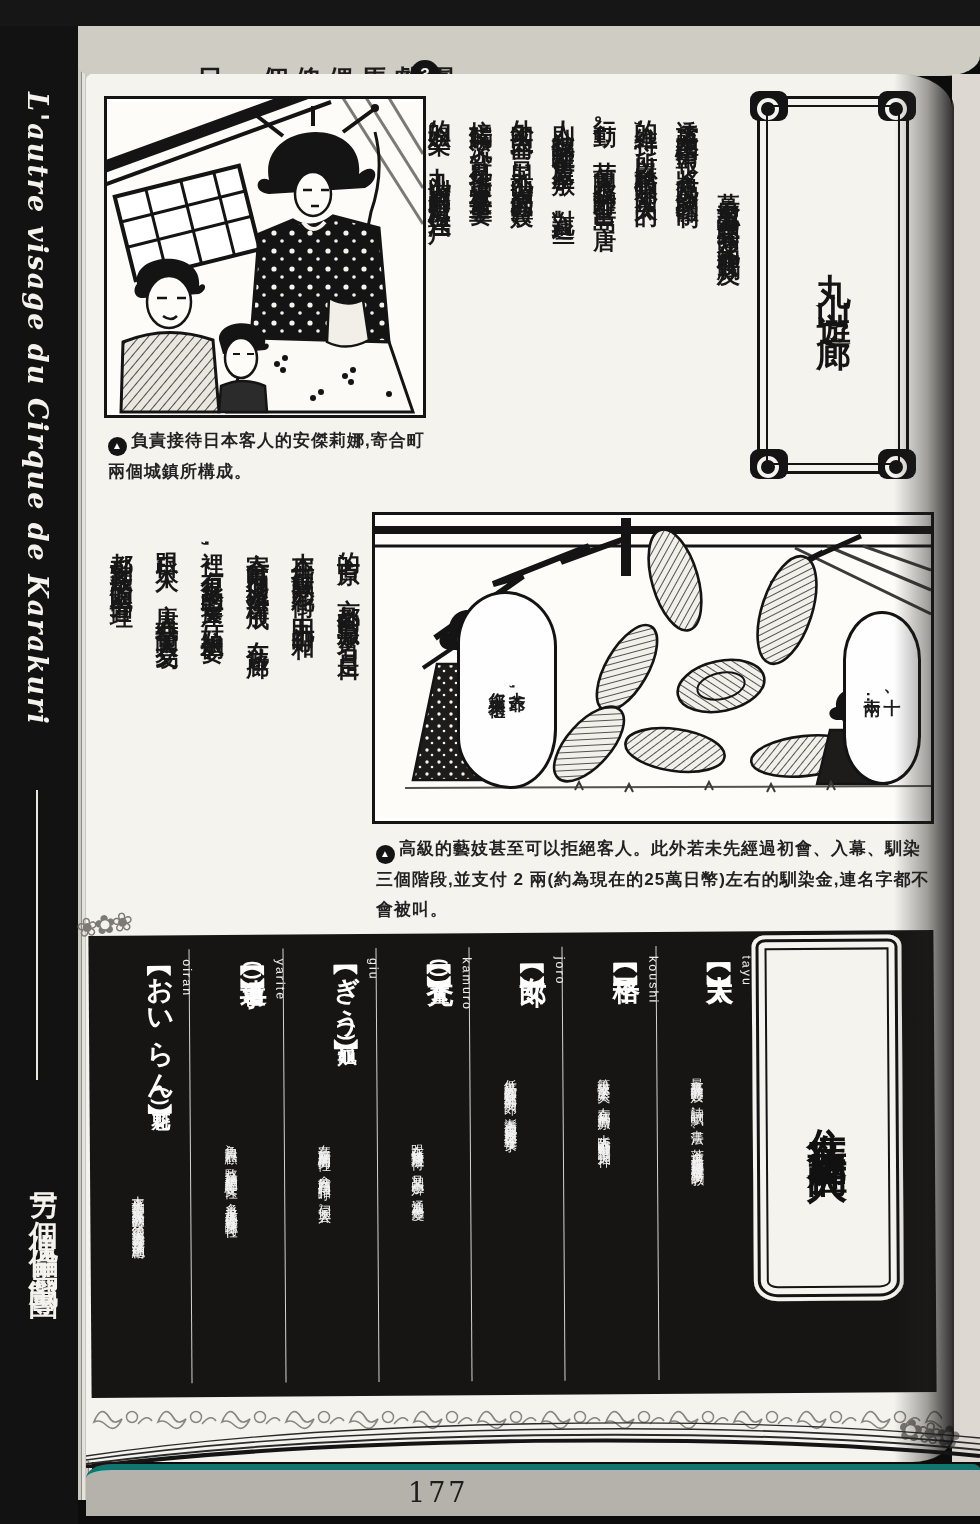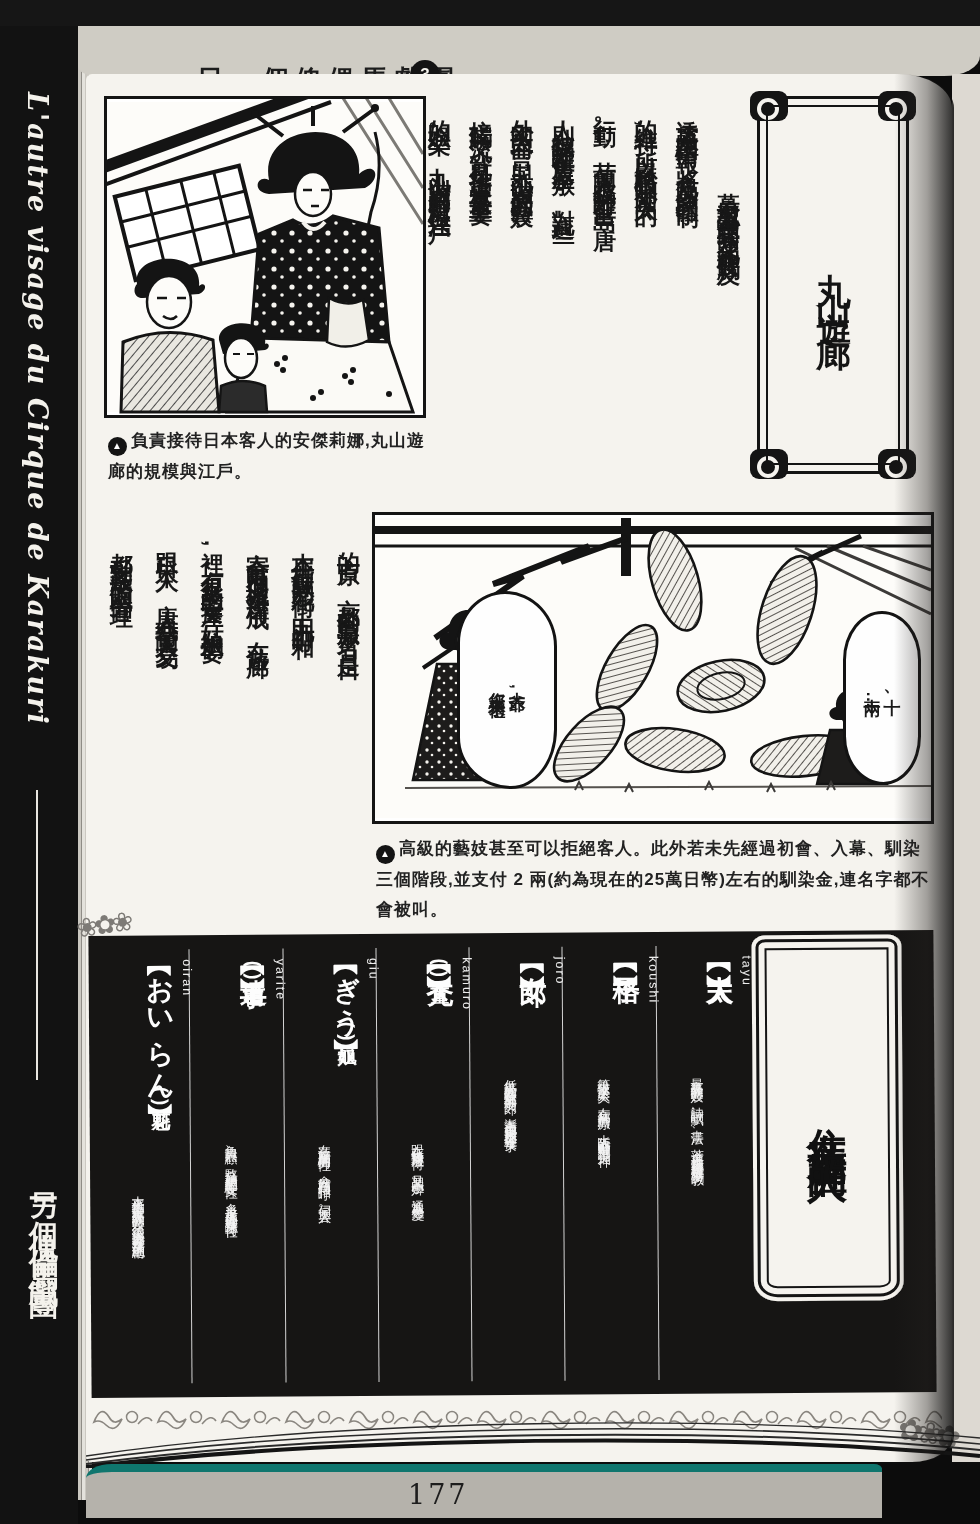--- a/index.html
+++ b/index.html
@@ -95,22 +95,22 @@
         font-size:13px;line-height:1.62;letter-spacing:2px;color:#f3f3f3;}
   .d1 .desc{top:122px;} .d2 .desc{top:186px;} .d3 .desc{top:236px;}
 
   .blossoms{position:absolute;color:#7d7a76;pointer-events:none;}
   .blossoms-tl{left:-12px;top:-26px;font-size:26px;letter-spacing:-4px;transform:rotate(-8deg);}
   .blossoms-br{right:-18px;bottom:-58px;font-size:30px;letter-spacing:-6px;transform:rotate(10deg);}
 
   
   .flourish{position:absolute;left:90px;top:1398px;width:852px;height:36px;}
   .edge-curves{position:absolute;left:86px;top:1420px;width:894px;height:48px;}
-  .bottom-band{position:absolute;left:86px;top:1464px;width:796px;height:46px;background:#b5b2ab;
-               border-top:8px solid #0f766e;border-radius:26px 8px 0 0 / 14px 5px 0 0;}
+  .bottom-band{position:absolute;left:86px;top:1464px;width:894px;height:46px;background:#b5b2ab;
+               border-top:6px solid #0f766e;border-radius:26px 8px 0 0 / 14px 5px 0 0;}
   .pagenum{position:absolute;left:322px;top:7px;font-family:"DejaVu Serif",serif;font-size:27px;
            letter-spacing:3px;color:#1d1d1d;}
 </style>
 </head>
 <body>
 
 <div class="stage">
 
   <div class="sidebar">
     <div class="gothic vtext">L'autre visage du Cirque de Karakuri</div>
@@ -196,21 +196,21 @@
       <ellipse cx="62" cy="200" rx="22" ry="26" fill="#fdfcf9" stroke="#141414" stroke-width="2.5"></ellipse>
       <path d="M50 196 h10 M70 196 h9 M56 214 q8 6 14 0" stroke="#141414" stroke-width="2.5" fill="none"></path>
       <path d="M14 310 L16 240 Q60 222 106 238 L112 310 Z" fill="url(#hatchP)" stroke="#141414" stroke-width="3"></path>
       <path d="M112 238 C110 216 162 214 158 242 C162 240 164 246 158 248 L116 252 Z" fill="#141414"></path>
       <ellipse cx="134" cy="256" rx="16" ry="20" fill="#fdfcf9" stroke="#141414" stroke-width="2.5"></ellipse>
       <path d="M126 252 h7 M140 252 h7" stroke="#141414" stroke-width="2"></path>
       <path d="M112 310 L114 284 Q136 274 158 284 L160 310 Z" fill="#2b2b2b" stroke="#141414" stroke-width="2.5"></path>
     </svg>
   </div>
 
-  <div class="caption caption1"><span class="capmark">▲</span><span>負責接待日本客人的安傑莉娜,丸山遊廊的規模與江戶。</span></div>
+  <div class="caption caption1"><span class="capmark">▲</span><span>負責接待日本客人的安傑莉娜,寄合町兩個城鎮所構成。</span></div>
 
   <div class="para para2">
     <div class="pcol">的吉原、京都的島原齊名,是日</div>
     <div class="pcol">本屈指可數的花街,由丸山町和</div>
     <div class="pcol">寄合町兩個城鎮所構成。在遊廊</div>
     <div class="pcol">裡,有很多的遊女屋,姑娘們要</div>
     <div class="pcol">跟日本人、唐人或荷蘭人交易,</div>
     <div class="pcol">都受到嚴格的區分管理。</div>
   </div>
 

